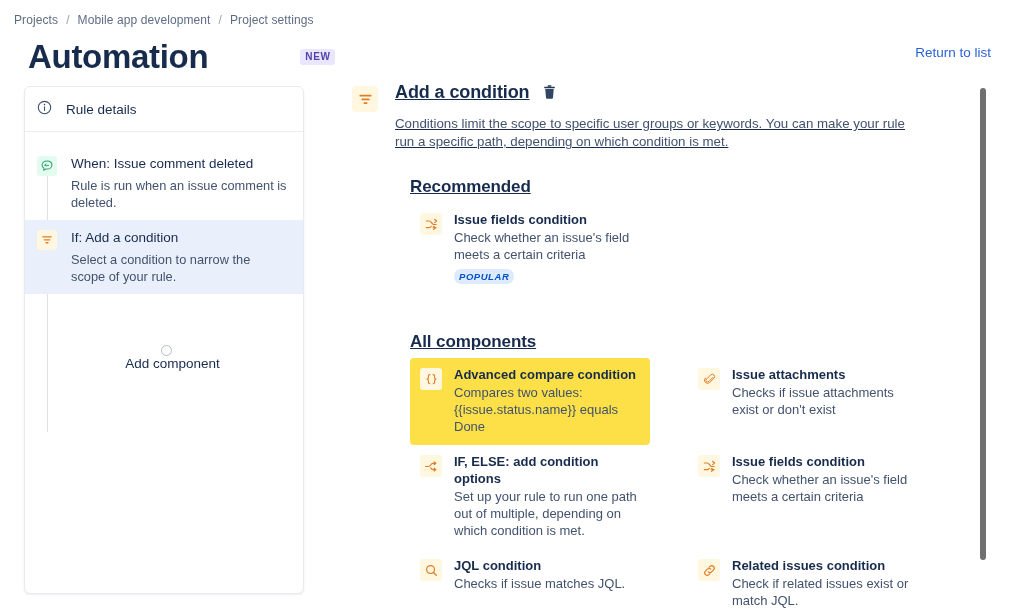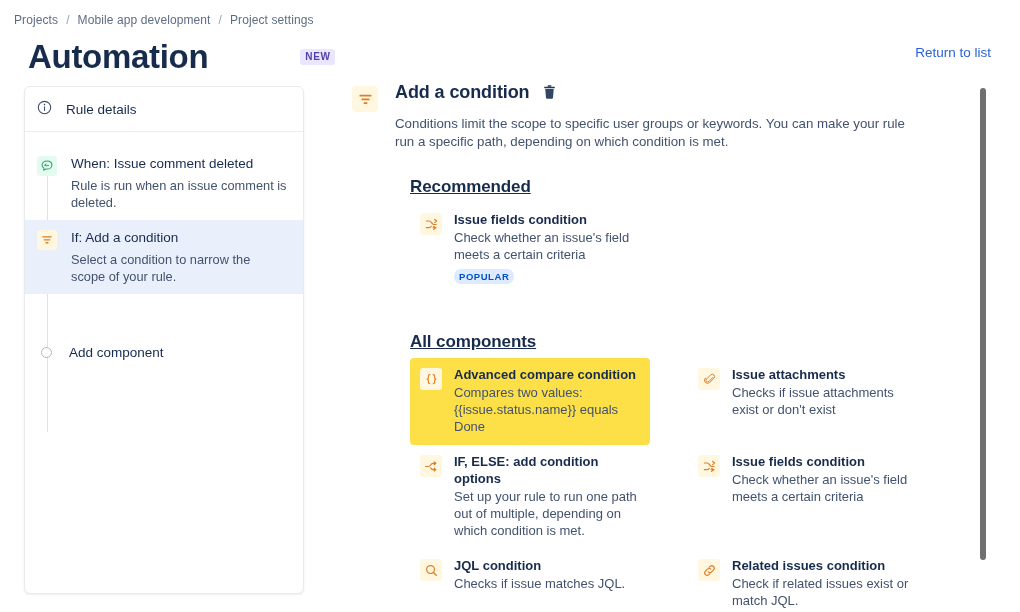--- a/index.html
+++ b/index.html
@@ -115,20 +115,21 @@
     line-height: 17px;
     margin-top: 4px;
     max-width: 216px;
   }
 
   .add-component {
     position: relative;
     display: flex; align-items: center;
     padding: 9px 12px;
     margin-top: 42px;
+    flex-direction: column;
   }
   .add-circle {
     width: 11px; height: 11px;
     border: 1.4px solid #b3bac5;
     border-radius: 50%;
     background: #fff;
     margin-left: 4px;
     flex: 0 0 11px;
     z-index: 2;
   }
@@ -147,21 +148,21 @@
   }
   .main-head { display: flex; align-items: flex-start; }
   .main-head-icon {
     width: 26px; height: 26px;
     flex: 0 0 26px;
     background: #fff7e0;
     border-radius: 4px;
     display: flex; align-items: center; justify-content: center;
     margin-top: 4px;
   }
-  .main-head-text { margin-left: 17px; }
+  .main-head-text { margin-left: 17px; text-decoration: underline; }
   .main-title-line { display: flex; align-items: center; }
   .main-title {
     font-size: 18px;
     font-weight: 600;
     color: #172b4d;
     letter-spacing: -.1px;
   }
   .trash-btn {
     margin-left: 11px;
     display: flex; align-items: center;
@@ -227,20 +228,21 @@
   .popular-badge {
     display: inline-block;
     margin-top: 6px;
     background: #deebff;
     color: #0052cc;
     font-size: 9.5px;
     font-weight: 700;
     letter-spacing: .55px;
     padding: 2px 5px;
     border-radius: 7px;
+    font-style: italic;
   }
 
   
   .cards.single .card-desc { max-width: 190px; }
 
   
   .scrollbar-track {
     position: absolute;
     right: 33px; top: 84px;
     width: 8px; height: 520px;

